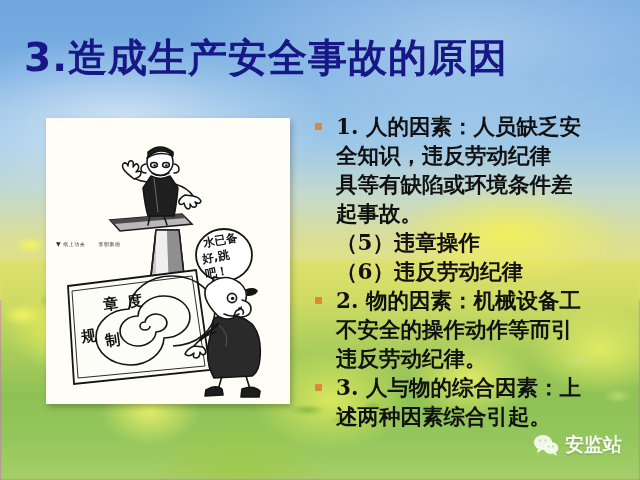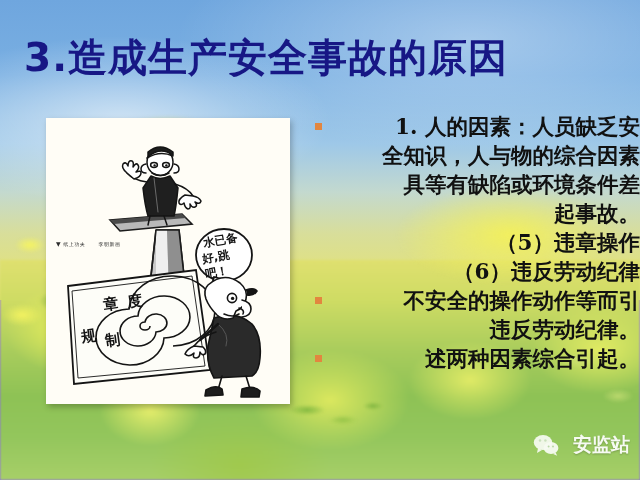--- a/index.html
+++ b/index.html
@@ -2,21 +2,21 @@
 <html><head>
 <meta charset="utf-8">
 <style>
   html,body{margin:0;padding:0;}
   body{
     width:640px;height:480px;overflow:hidden;
     font-family:"DejaVu Sans","Liberation Sans",sans-serif;
   }
   #slide{
     position:relative;width:640px;height:480px;overflow:hidden;
-    background:#8b5cf6;
+    background:#d946ef;
   }
   
   .bg-sky{
     position:absolute;left:0;top:0;width:640px;height:300px;
     background:
       radial-gradient(ellipse 300px 120px at 120px 120px, rgba(255,255,255,.55) 0%, rgba(255,255,255,0) 70%),
       radial-gradient(ellipse 420px 160px at 470px 40px, rgba(255,255,255,.35) 0%, rgba(255,255,255,0) 70%),
       linear-gradient(180deg,#6fa6de 0%,#79afe2 25%,#9ec8e8 48%,#c3d9cf 64%,#d8de9a 78%,#e2e27c 92%,#dfe06f 100%);
   }
   .bg-field{
@@ -97,30 +97,30 @@
   .body-col{
     position:absolute;left:310px;top:112px;width:330px;
   }
   .line{
     position:relative;
     font-family:"DejaVu Serif","Liberation Serif",serif;
     font-size:21.5px;line-height:29px;
     color:#111111;font-weight:bold;
     white-space:nowrap;
   }
-  .line.hang{padding-left:26px;text-align:right;}
+  .line.hang{padding-left:26px;}
   .bullet{
     position:absolute;left:5px;top:11px;
     width:7px;height:7px;background:#e2863f;
   }
 
   
   .watermark{
     position:absolute;left:533px;top:432px;
-    display:flex;align-items:center;gap:14px;
+    display:flex;align-items:center;gap:6px;
     opacity:.92;
   }
   .wm-text{
     font-size:19px;color:#ffffff;font-weight:bold;
     font-family:"DejaVu Sans","Liberation Sans",sans-serif;
     text-shadow:0 1px 2px rgba(0,0,0,.25);
     white-space:nowrap;
   }
 </style>
 </head>
@@ -240,45 +240,47 @@
       <span>李明新画</span>
     </div>
   </div>
 
   <div class="body-col">
     <div class="line hang">
       <span class="bullet"></span>
       <span>1. 人的因素：人员缺乏安</span>
     </div>
     <div class="line hang">
-      <span>全知识，人与物的综合因素</span>
+      <span>全知识，违反劳动纪律</span>
     </div>
     <div class="line hang">
       <span>具等有缺陷或环境条件差</span>
     </div>
     <div class="line hang">
       <span>起事故。</span>
     </div>
     <div class="line hang">
       <span>（5）违章操作</span>
     </div>
     <div class="line hang">
       <span>（6）违反劳动纪律</span>
     </div>
     <div class="line hang">
       <span class="bullet"></span>
+      <span>2. 物的因素：机械设备工</span>
     </div>
     <div class="line hang">
       <span>不安全的操作动作等而引</span>
     </div>
     <div class="line hang">
       <span>违反劳动纪律。</span>
     </div>
     <div class="line hang">
       <span class="bullet"></span>
+      <span>3. 人与物的综合因素：上</span>
     </div>
     <div class="line hang">
       <span>述两种因素综合引起。</span>
     </div>
   </div>
 
   <div class="watermark">
     <svg width="26" height="22" viewBox="0 0 26 22">
       <ellipse cx="10" cy="8.5" rx="9.2" ry="7.6" fill="#ffffff" opacity="0.93"></ellipse>
       <polygon points="5,14 4,19 9,16" fill="#ffffff" opacity="0.93"></polygon>

